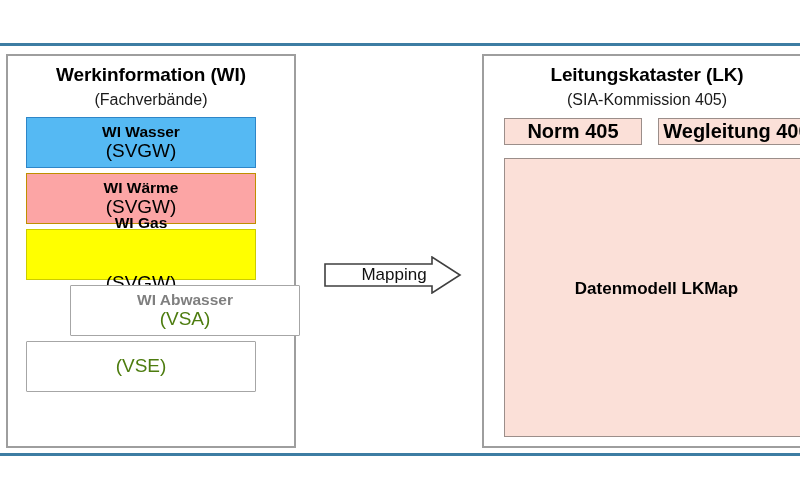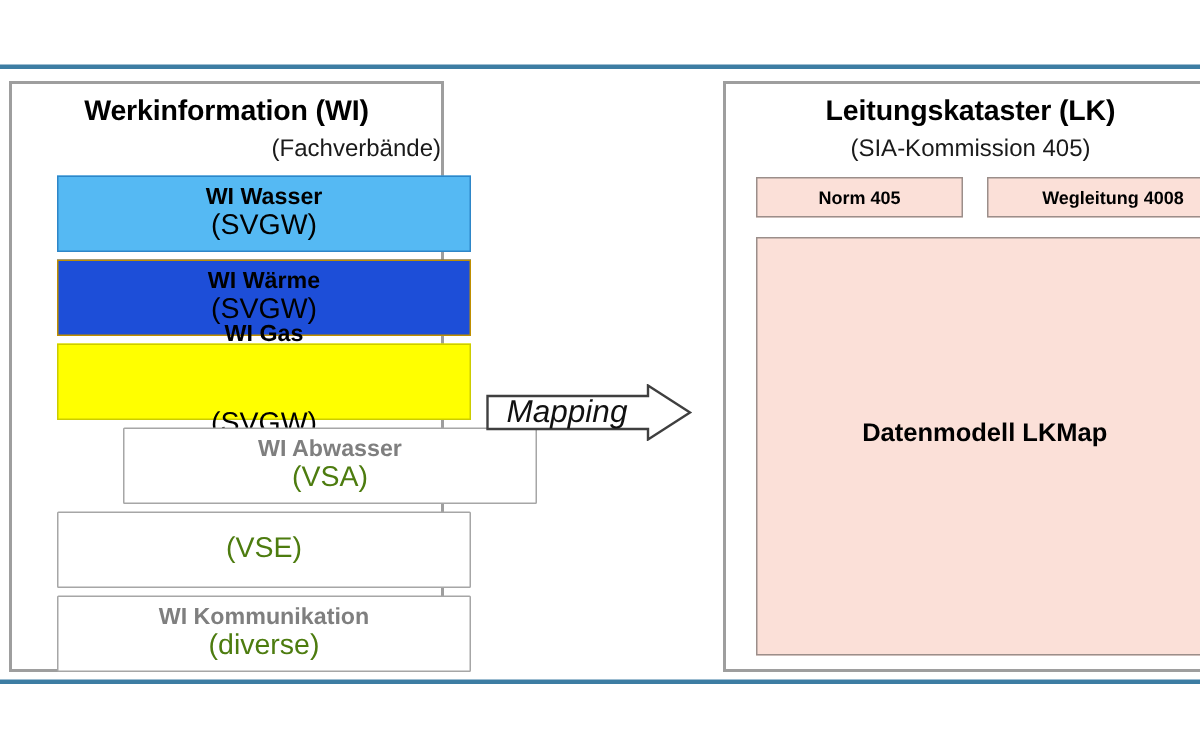--- a/index.html
+++ b/index.html
@@ -61,29 +61,29 @@
   }
   .panel-subtitle {
     position: absolute;
     left: 0;
     width: 100%;
     text-align: center;
     font-size: 16px;
     color: #1a1a1a;
   }
   .panel-left .panel-title { top: 8px; }
-  .panel-left .panel-subtitle { top: 35px; text-align: right; }
+  .panel-left .panel-subtitle { top: 35px; }
   .panel-right .panel-title { top: 8px; }
   .panel-right .panel-subtitle { top: 35px; }
 
   
   .wi-box {
     position: absolute;
-    left: 30px;
-    width: 276px;
+    left: 18px;
+    width: 230px;
     height: 51px;
     box-sizing: border-box;
     display: flex;
     flex-direction: column;
     align-items: center;
     justify-content: center;
     line-height: 1.08;
   }
   .wi-box .line1 {
     font-weight: bold;
@@ -107,44 +107,43 @@
   .mapping-arrow {
     position: absolute;
     left: 324px;
     top: 256px;
     width: 138px;
     height: 38px;
   }
   .mapping-arrow svg { display: block; }
   .mapping-label {
     position: absolute;
-    left: 0;
+    left: 16px;
     top: 0;
     width: 108px;
     height: 38px;
     display: flex;
     align-items: center;
     justify-content: center;
-    font-size: 21px;
+    font-size: 17px;
     color: #111111;
-    font-style: italic;
   }
 
   
   .lk-chip {
     position: absolute;
     height: 27px;
     box-sizing: border-box;
     background: #fbe0d8;
     border: 1.5px solid #9b8e8a;
     display: flex;
     align-items: center;
     justify-content: center;
     font-weight: bold;
-    font-size: 12px;
+    font-size: 20px;
     color: #000000;
   }
   .lk-chip.norm {
     left: 20px;
     top: 62px;
     width: 138px;
   }
   .lk-chip.wegleitung {
     left: 174px;
     top: 62px;
@@ -181,43 +180,39 @@
 
   <div class="panel panel-left">
     <div class="panel-title">Werkinformation (WI)</div>
     <div class="panel-subtitle">(Fachverbände)</div>
 
     <div class="wi-box filled" style="top:61px; background:#55b9f3; border:1.5px solid #2e86c8;">
       <span class="line1">WI Wasser</span>
       <span class="line2">(SVGW)</span>
     </div>
 
-    <div class="wi-box filled" style="top:117px; background:#1d4ed8; border:1.5px solid #bf8f00;">
+    <div class="wi-box filled" style="top:117px; background:#fca5a5; border:1.5px solid #bf8f00;">
       <span class="line1">WI Wärme</span>
       <span class="line2">(SVGW)</span>
     </div>
 
     <div class="wi-box filled" style="top:173px; background:#ffff00; border:1.5px solid #cccc00;gap:41px;">
       <span class="line1">WI Gas</span>
       <span class="line2">(SVGW)</span>
     </div>
 
     <div class="wi-box ghost" style="top:229px;margin-left:44px;">
       <span class="line1">WI Abwasser</span>
       <span class="line2">(VSA)</span>
     </div>
 
     <div class="wi-box ghost" style="top:285px;">
       <span class="line2">(VSE)</span>
     </div>
 
-    <div class="wi-box ghost" style="top:341px;">
-      <span class="line1">WI Kommunikation</span>
-      <span class="line2">(diverse)</span>
-    </div>
   </div>
 
   <div class="mapping-arrow">
     <svg width="138" height="38" viewBox="0 0 138 38">
       <polygon points="1,8 108,8 108,1 136,19 108,37 108,30 1,30" fill="#ffffff" stroke="#3f3f3f" stroke-width="1.6" stroke-linejoin="miter"></polygon>
     </svg>
     <div class="mapping-label">Mapping</div>
   </div>
 
   <div class="panel panel-right">

